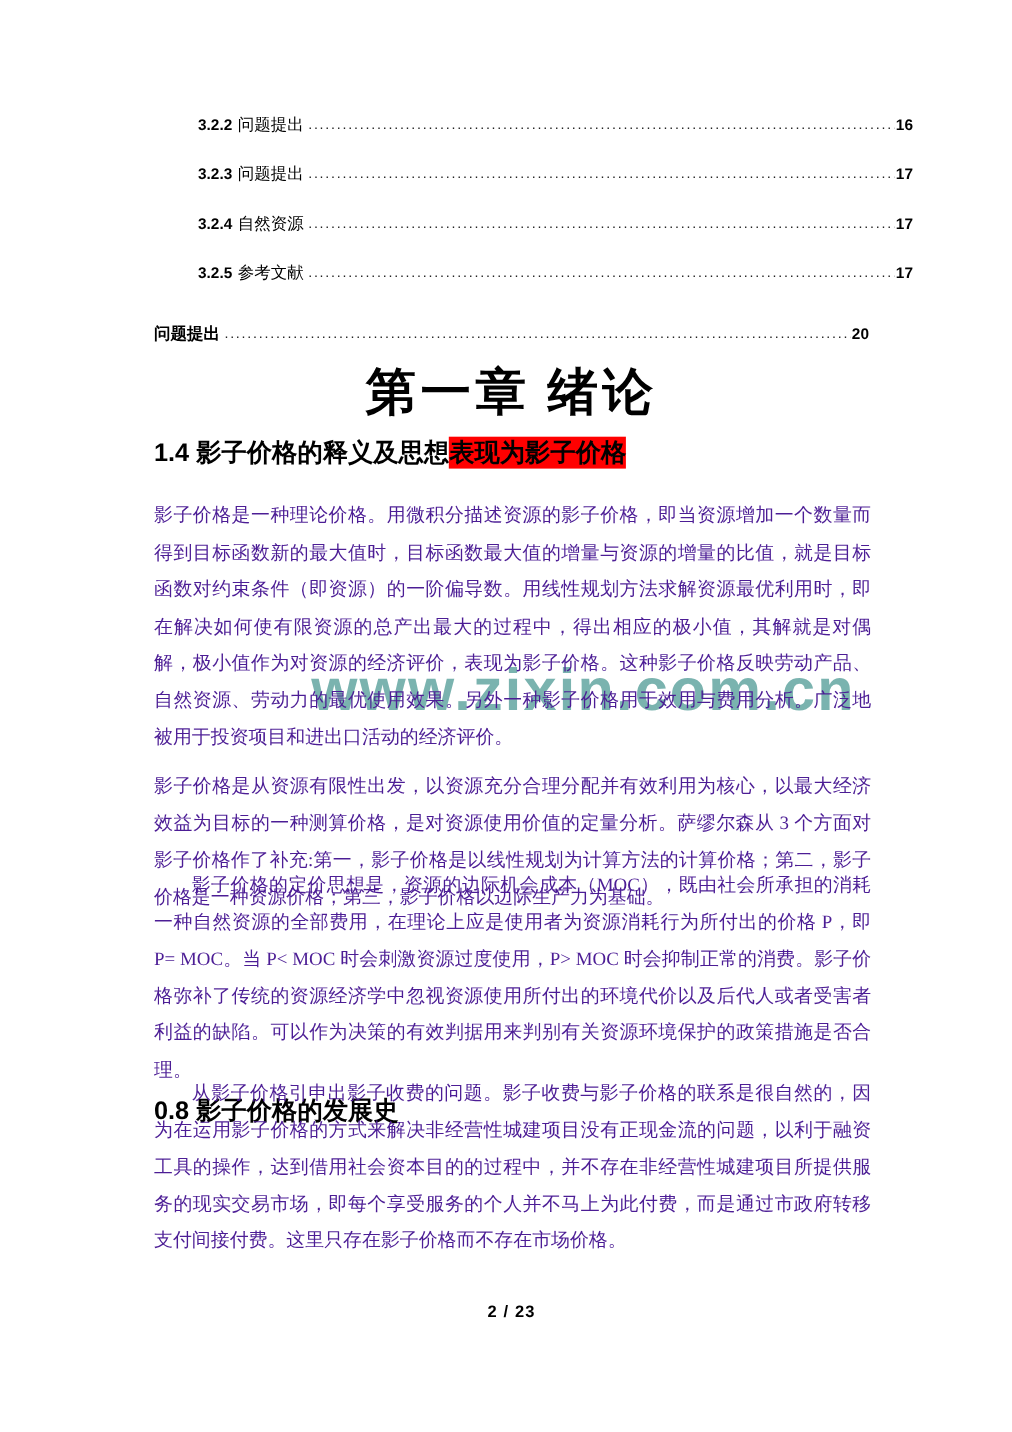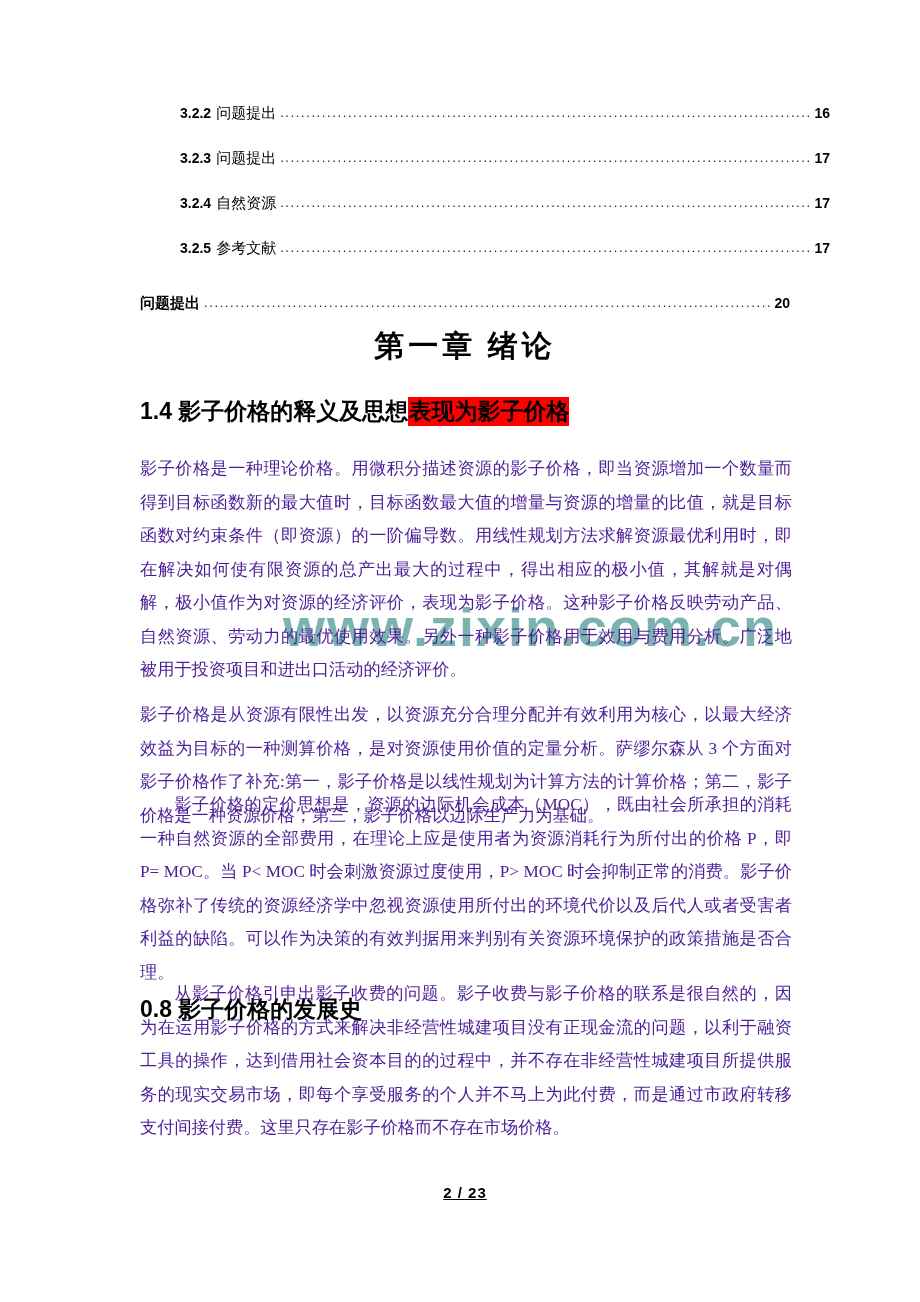--- a/index.html
+++ b/index.html
@@ -108,21 +108,21 @@
 
   
   .chapter-title {
     position: absolute;
     left: 140px;
     top: 326px;
     width: 650px;
     text-align: center;
     font-family: "Liberation Serif", "DejaVu Serif", serif;
     font-weight: 700;
-    font-size: 30px;
+    font-size: 46px;
     letter-spacing: 4px;
   }
 
   
   .sec-heading {
     position: absolute;
     left: 140px;
     width: 660px;
     font-family: "Liberation Sans", "DejaVu Sans", sans-serif;
     font-weight: 700;
@@ -159,21 +159,20 @@
   .footer {
     position: absolute;
     left: 140px;
     top: 1184px;
     width: 650px;
     text-align: center;
     font-family: "Liberation Sans", "DejaVu Sans", sans-serif;
     font-weight: 700;
     font-size: 15px;
     letter-spacing: 1px;
-    text-decoration: underline;
   }
 </style>
 </head>
 <body>
 
 <div class="page">
 
   <div class="watermark">www.zixin.com.cn</div>
 
   <div class="content">

